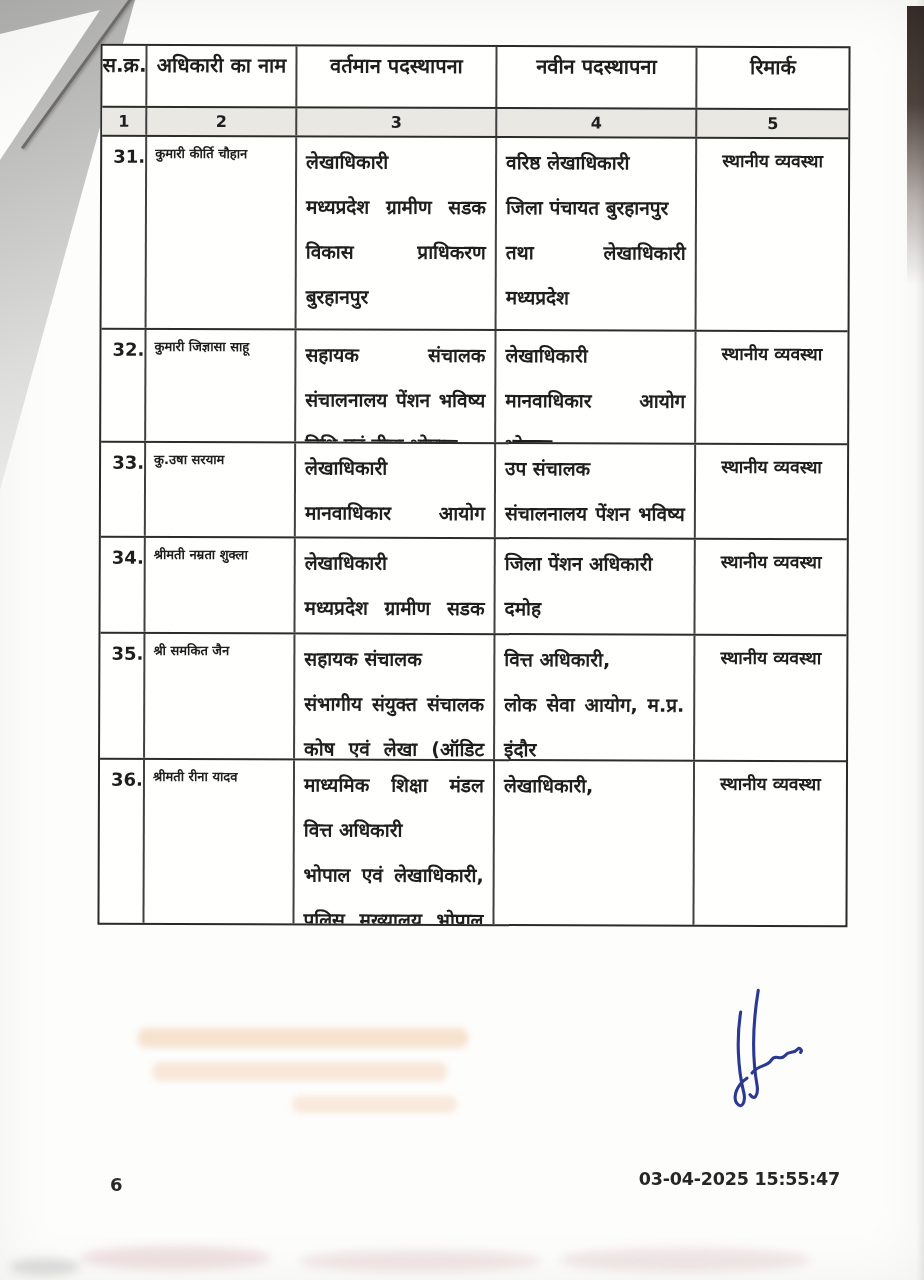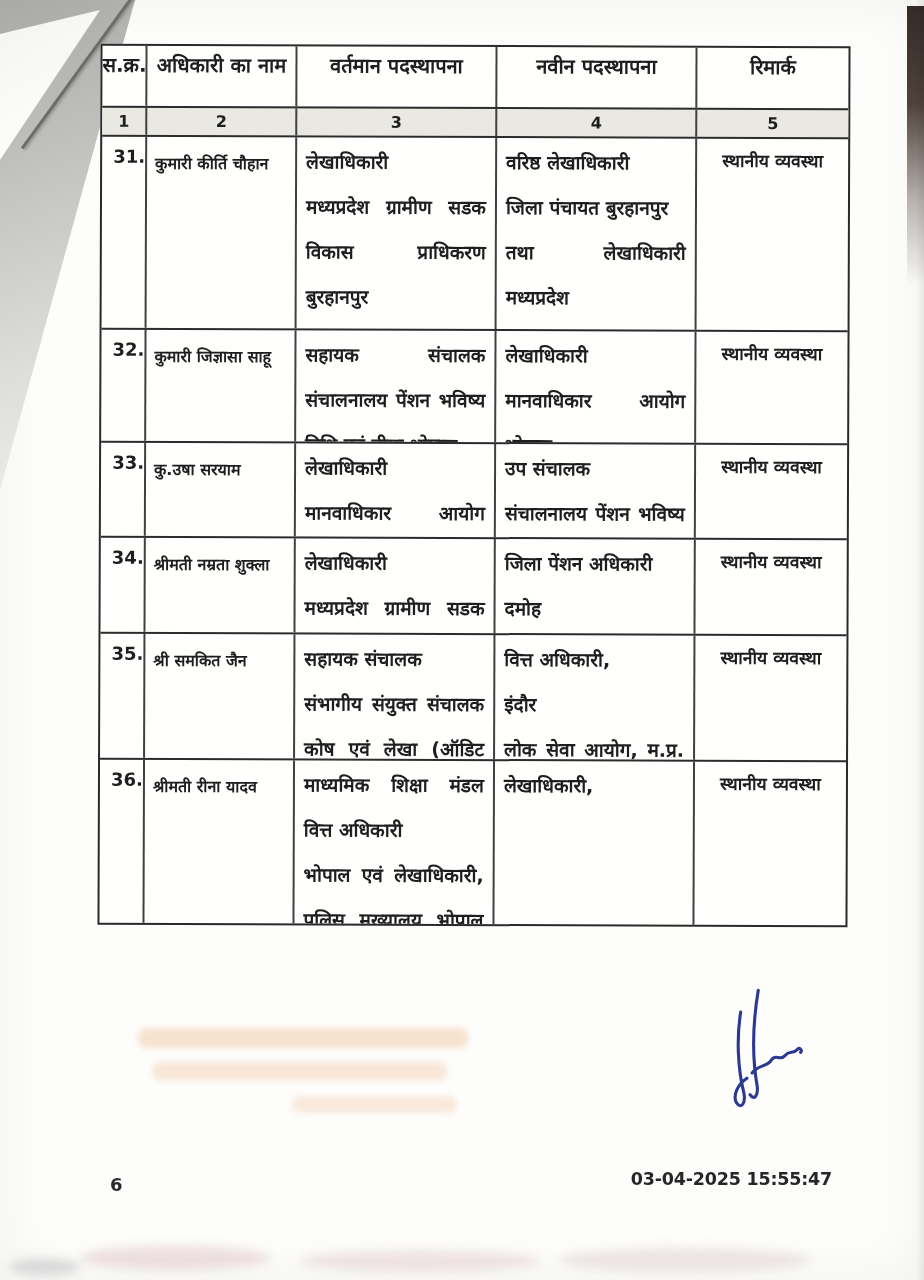--- a/index.html
+++ b/index.html
@@ -64,34 +64,34 @@
   .head-row .cell{
     text-align:center;padding-top:7px;
     font-size:20px;font-weight:700;line-height:1.2;
   }
   .num-row{height:29px;background:#e9e8e3;}
   .num-row .cell{
     text-align:center;font-size:16px;font-weight:700;line-height:27px;
   }
   .body-row .cell{padding-top:6px;}
   .c-sno{text-align:right;font-size:18px;font-weight:600;padding-top:9px!important;}
-  .c-name{font-weight:700;font-size:16px;padding:17px 4px 0 8px!important;line-height:1.25;}
+  .c-name{font-weight:700;font-size:13px;padding:9px 4px 0 8px!important;line-height:1.25;}
   .c-post{font-size:19px;font-weight:600;padding:2px 9px 14px 9px!important;}
   .c-post .line{line-height:45px;text-align:left;white-space:nowrap;}
   .c-post .line.j{text-align:justify;text-align-last:justify;white-space:normal;}
   .c-remark{text-align:center;font-size:17.5px;font-weight:700;padding-top:9px!important;}
   
   .signature{position:absolute;left:688px;top:962px;width:155px;height:160px;}
   
   .page-number{
     position:absolute;left:110px;top:1174px;
     font-size:18px;font-weight:700;color:#2a2a2a;
   }
   .timestamp{
-    position:absolute;right:92px;top:1169px;
+    position:absolute;right:84px;top:1169px;
     font-size:17.5px;font-weight:700;color:#262626;letter-spacing:-0.2px;
   }
 </style>
 </head>
 <body>
 
 <div class="page-surface"></div>
 
 <div class="corner-under"></div>
 <div class="corner-fold-white"></div>
@@ -185,22 +185,22 @@
       <div class="trow body-row" style="height: 126px;">
         <div class="cell c-sno">35.</div>
         <div class="cell c-name">श्री समकित जैन</div>
         <div class="cell c-post">
           <div class="line">सहायक संचालक</div>
           <div class="line j">संभागीय संयुक्त संचालक</div>
           <div class="line j">कोष एवं लेखा (ऑडिट</div>
         </div>
         <div class="cell c-post">
           <div class="line">वित्त अधिकारी,</div>
+          <div class="line j">लोक सेवा आयोग, म.प्र.</div>
           <div class="line">इंदौर</div>
-          <div class="line j">लोक सेवा आयोग, म.प्र.</div>
         </div>
         <div class="cell c-remark">स्थानीय व्यवस्था</div>
       </div>
       <div class="trow body-row" style="height: 165px;">
         <div class="cell c-sno">36.</div>
         <div class="cell c-name">श्रीमती रीना यादव</div>
         <div class="cell c-post">
           <div class="line j">माध्यमिक शिक्षा मंडल</div>
           <div class="line">वित्त अधिकारी</div>
           <div class="line j">भोपाल एवं लेखाधिकारी,</div>

